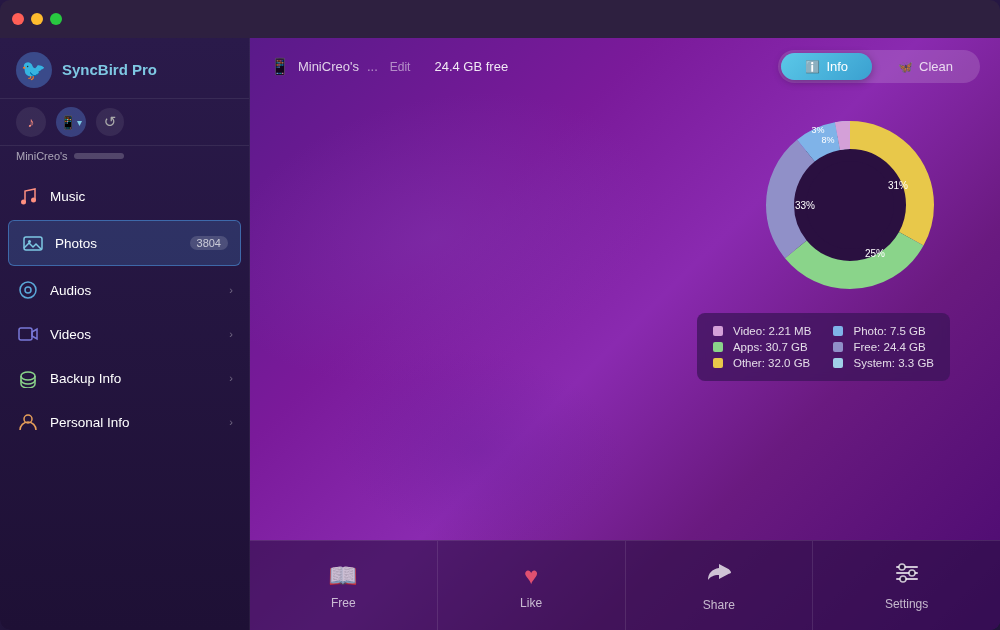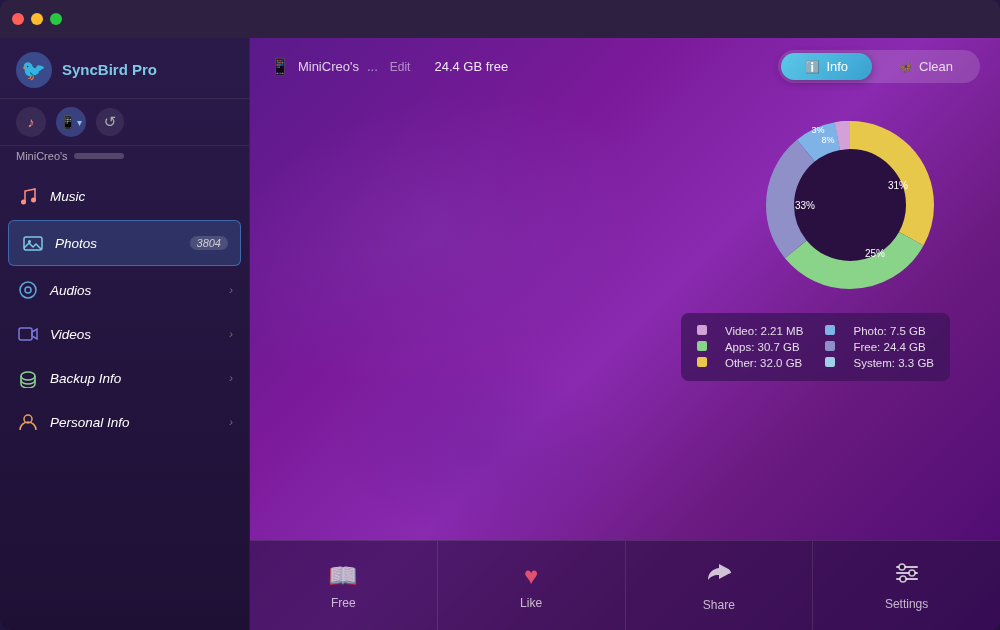--- a/index.html
+++ b/index.html
@@ -139,21 +139,20 @@
       height: 6px;
       background: rgba(255,255,255,0.2);
       border-radius: 3px;
     }
 
     
     .nav-list {
       flex: 1;
       overflow-y: auto;
       padding: 4px 0;
-      font-style: italic;
     }
     .nav-item {
       display: flex;
       align-items: center;
       padding: 10px 16px;
       cursor: pointer;
       position: relative;
       transition: background 0.15s;
     }
     .nav-item.active {
@@ -304,22 +303,22 @@
       margin-top: 8px;
       backdrop-filter: blur(4px);
     }
     .legend-grid {
       display: grid;
       grid-template-columns: 1fr 1fr;
       gap: 4px 20px;
     }
     .legend-item {
       display: flex;
-      align-items: flex-start;
-      gap: 18px;
+      align-items: center;
+      gap: 10px;
       font-size: 11.5px;
       color: rgba(255,255,255,0.85);
       white-space: nowrap;
     }
     .legend-dot {
       width: 10px;
       height: 10px;
       border-radius: 2px;
       flex-shrink: 0;
     }

